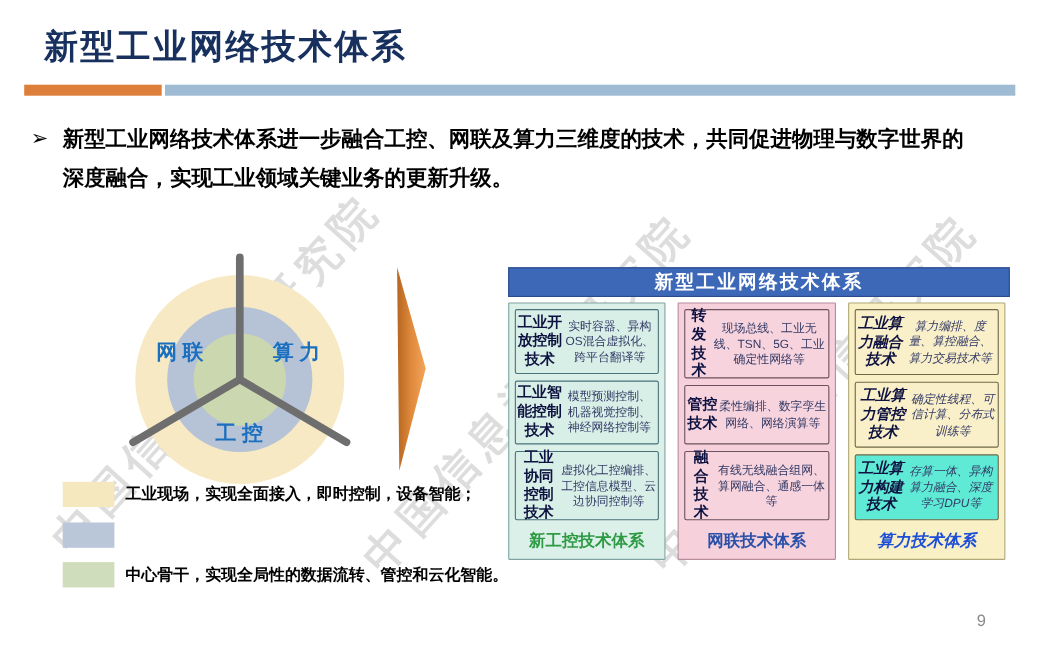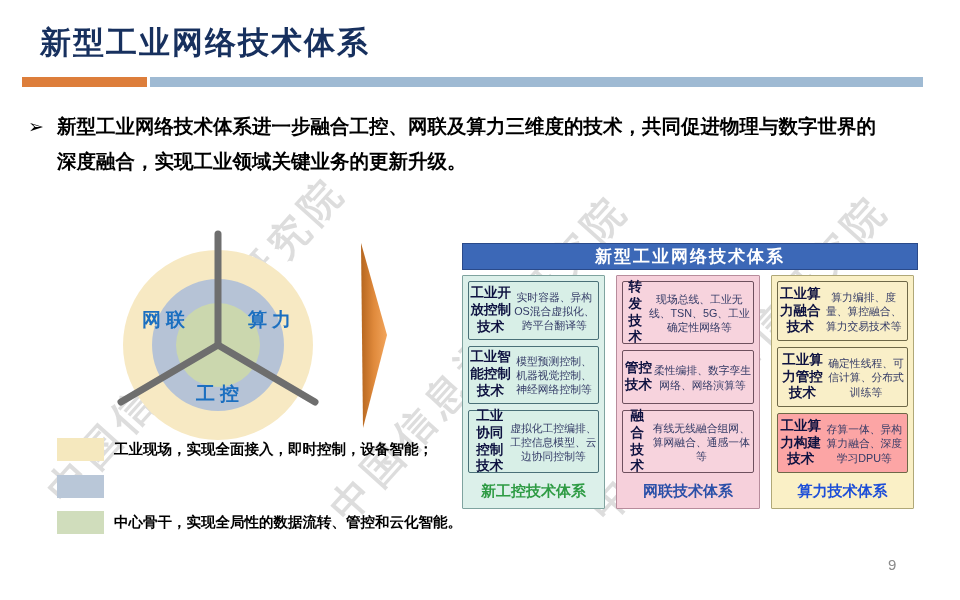--- a/index.html
+++ b/index.html
@@ -38,21 +38,21 @@
   
   .framework { position:absolute; left:462px; top:243px; width:456px; z-index:2; }
   .fw-header { height:27px; display:flex; align-items:center; justify-content:center;
                color:#ffffff; font-size:17px; font-weight:700; letter-spacing:2px;
                border:1px solid #2A4A8A; }
   .fw-cols { display:flex; margin-top:5px; gap:11px; }
   .fw-col { height:234px; border:1px solid; display:flex; flex-direction:column;
             padding:5px 5px 3px 5px; border-radius:1px; }
   .fw-col.c0 { width:143px; }
   .fw-col.c1 { width:144px; }
-  .fw-col.c2 { width:143px; }
+  .fw-col.c2 { width:143px;font-style:italic; }
   .fw-box { border:1.5px solid; border-radius:2px; height:63px; margin-bottom:6px;
             display:flex; flex-direction:row; align-items:center; justify-content:space-between;
             padding:2px 1px; }
   .fw-box-title { font-size:13.5px; font-weight:700; color:#0E1240; line-height:1.25; text-align:center; }
   .fw-box-body  { font-size:10.8px; font-weight:500; color:#333A66; line-height:1.3; text-align:center; margin-top:1px; }
   .fw-footer { margin-top:auto; text-align:center; font-size:15px; font-weight:700; padding:3px 0 4px 0; }
 
   
   .legend-row { position:absolute; z-index:2; display:flex; align-items:center; }
   .lg0 { left:57px; top:438px; }
@@ -143,21 +143,21 @@
 
       <div class="fw-col c2" style="background-color: rgb(250, 240, 198); border-color: rgb(176, 168, 120);">
         <div class="fw-box" style="background-color: rgb(249, 239, 200); border-color: rgb(110, 104, 72);">
           <div class="fw-box-title">工业算力融合技术</div>
           <div class="fw-box-body">算力编排、度量、算控融合、算力交易技术等</div>
         </div>
         <div class="fw-box" style="background-color: rgb(249, 239, 200); border-color: rgb(110, 104, 72);">
           <div class="fw-box-title">工业算力管控技术</div>
           <div class="fw-box-body">确定性线程、可信计算、分布式训练等</div>
         </div>
-        <div class="fw-box" style="background-color: #fca5a5; border-color: rgb(110, 104, 72);">
+        <div class="fw-box" style="background-color: #5eead4; border-color: rgb(110, 104, 72);">
           <div class="fw-box-title">工业算力构建技术</div>
           <div class="fw-box-body">存算一体、异构算力融合、深度学习DPU等</div>
         </div>
         <div class="fw-footer" style="color: #1d4ed8;">算力技术体系</div>
       </div>
 
     </div>
   </div>
 
   <div class="legend-row lg0">

